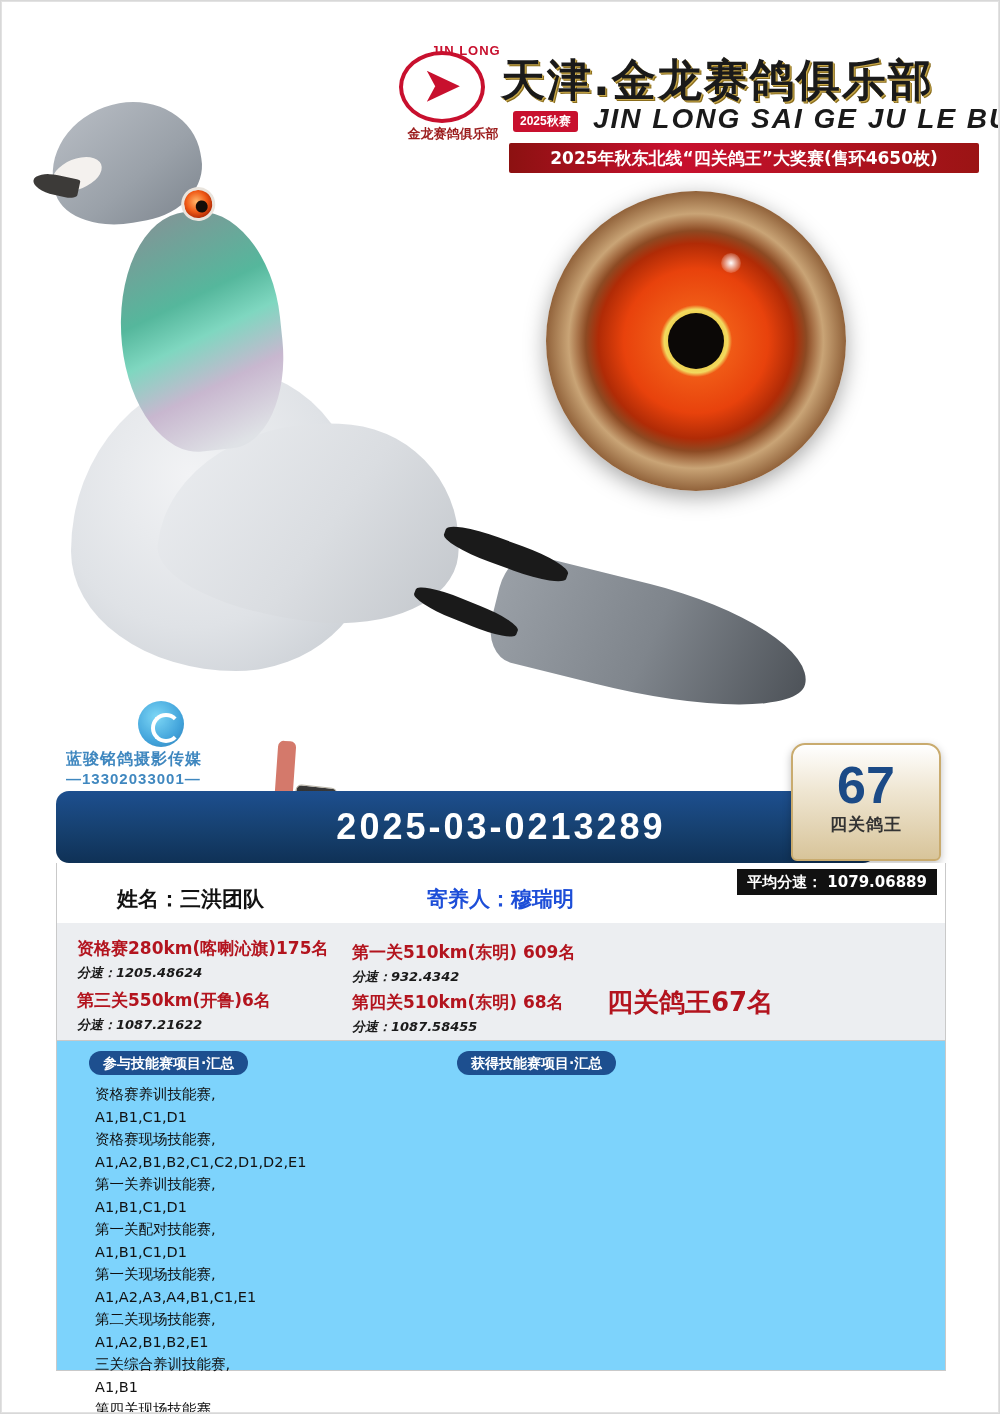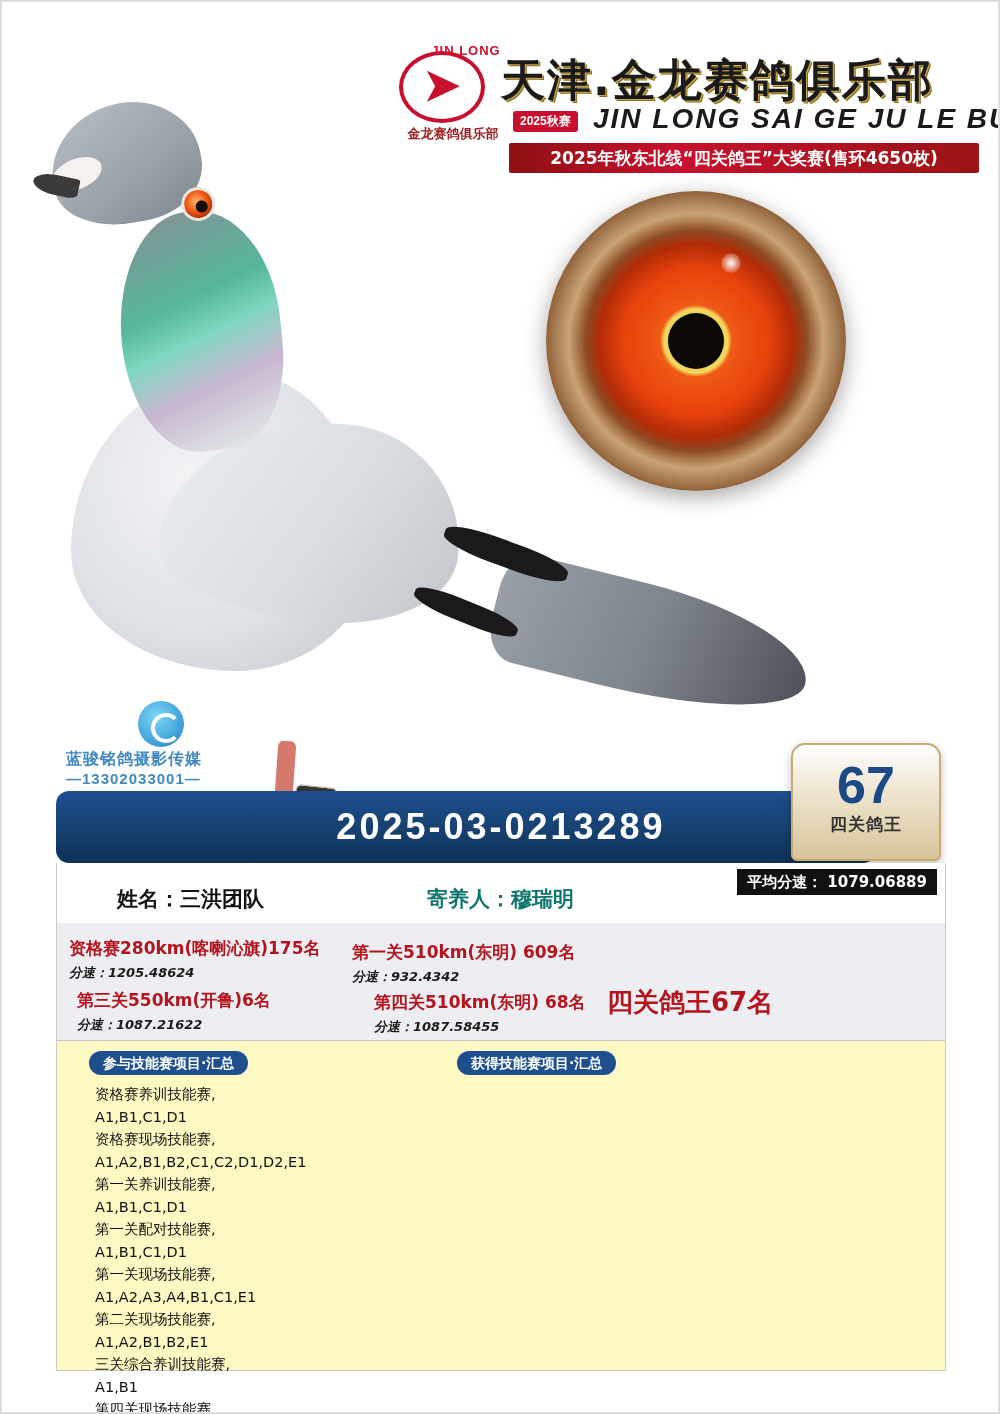--- a/index.html
+++ b/index.html
@@ -335,21 +335,21 @@
     border-top: none;
   }
   .owner-name {
     position: absolute; left: 60px; top: 22px;
     font-size: 21px; font-weight: bold; color: #111;
     white-space: nowrap;
     font-family: "DejaVu Sans", sans-serif;
   }
   .keeper-name {
     position: absolute; left: 370px; top: 22px;
-    font-size: 21px; font-weight: bold; color: #0f766e;
+    font-size: 21px; font-weight: bold; color: #1d4ed8;
     white-space: nowrap;
     font-family: "DejaVu Sans", sans-serif;
   }
   .avg-speed {
     position: absolute; right: 8px; top: 6px;
     height: 26px;
     background: #111;
     color: #ffffff;
     font-size: 15px;
     font-weight: bold;
@@ -373,37 +373,37 @@
     white-space: nowrap;
     font-family: "DejaVu Sans", sans-serif;
   }
   .race-speed {
     font-size: 13px; font-weight: bold; color: #1a1a1a;
     font-style: italic;
     margin-top: 4px;
     white-space: nowrap;
     font-family: "DejaVu Sans", sans-serif;
   }
-  .r0 { left: 12px;  top: 14px; }
+  .r0 { left: 20px;  top: 14px; }
   .r1 { left: 295px; top: 18px; }
   .r2 { left: 550px; top: 14px; }
   .r3 { left: 20px;  top: 66px; }
-  .r4 { left: 295px; top: 68px; margin-left: 22px; }
+  .r4 { left: 295px; top: 68px; }
   .king-title {
     position: absolute; left: 550px; top: 62px;
     font-size: 26px; font-weight: bold; color: #b3141e;
     white-space: nowrap;
     font-family: "DejaVu Sans", sans-serif;
   }
 
   
   .skills {
     position: absolute; left: 55px; top: 1040px;
     width: 890px; height: 330px;
-    background: #fef9c3;
+    background: #7dd3fc;
     border: 1px solid #c9c9c9;
     border-top: none;
   }
   .skill-head {
     position: absolute;
     height: 24px;
     background: #1d4f8f;
     color: #ffffff;
     font-size: 14px;
     font-weight: bold;

